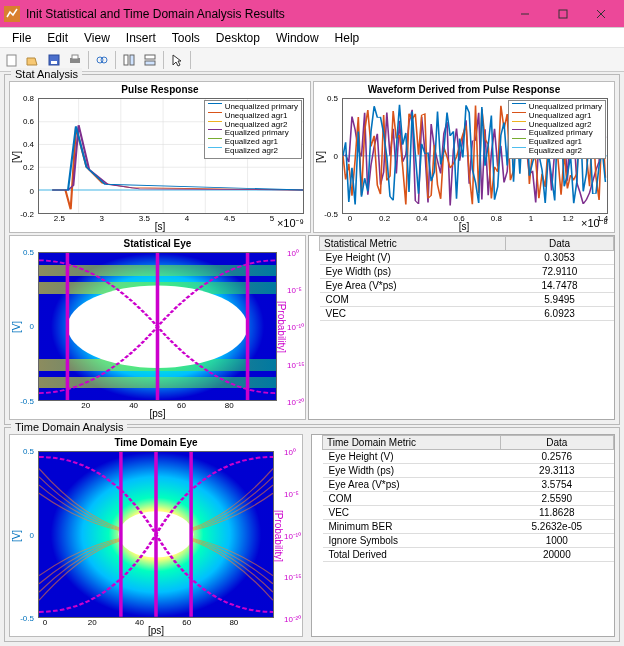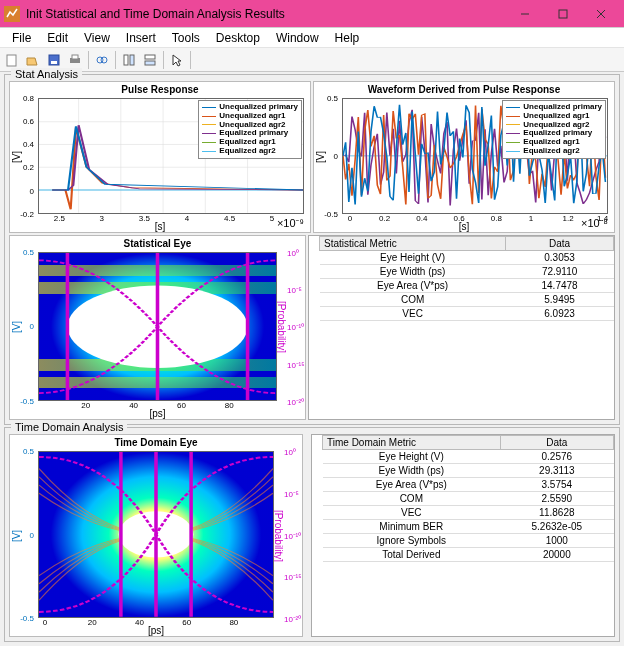--- a/index.html
+++ b/index.html
@@ -104,36 +104,36 @@
   }
   .xlabel { position:absolute; bottom:0; left:0; right:0; text-align:center; font-size:10px;}
   .xexp { position:absolute; bottom:2px; right:6px; font-size:11px;}
   .legend {
     position:absolute; top: 18px; right: 8px;
     background:#fff; border:1px solid #888;
     font-size:8px;
     padding: 2px 3px;
     line-height: 1.1;
   }
-  .legend div { display:flex; align-items:center; gap:3px;font-weight:bold; }
+  .legend div { display:flex; align-items:flex-start; gap:3px; }
   .legend .sw { width:14px; height:1px; }
   .yticks { position:absolute; left:0; top:16px; bottom:18px; width:26px;}
   .yticks span { position:absolute; right:2px; font-size:8px; transform: translateY(-50%);}
   .yticks-right { position:absolute; right:-6px; top:16px; bottom:18px; width:26px; color:#cc00cc;}
   .yticks-right span { position:absolute; left:2px; font-size:8px; transform: translateY(-50%);}
   .xticks { position:absolute; left:28px; right:6px; bottom:8px; height:10px;}
   .xticks span { position:absolute; font-size:8px; transform:translateX(-50%);}
   .table {
     background:#fff; border:1px solid #aaa;
     font-size:10px;
     padding-left:10px;
   }
   .table table { border-collapse:collapse; width:100%;}
   .table th { background:#eee; border:1px solid #bbb; padding:1px 4px; text-align:left; font-weight:normal; font-size:10px;}
-  .table td { border-bottom:1px solid #ddd; padding:1px 6px;text-align:center;}
+  .table td { border-bottom:1px solid #ddd; padding:1px 6px;}
   .table td.num { text-align:center; }
   .eye-bg {
     position:absolute; inset:0;
     background:
       linear-gradient(90deg, rgba(0,0,139,0.85) 0%, rgba(0,0,139,0.85) 100%),
       radial-gradient(ellipse 45% 50% at 50% 50%, #fff 0%, #fff 18%, #ffff00 30%, #00ff88 45%, #00bfff 70%, #0000aa 100%);
     background-blend-mode: screen;
   }
   .eye-bands { position:absolute; inset:0; }
   .eye-bands div { position:absolute; left:0; right:0; background:linear-gradient(90deg, rgba(255,255,0,0.55), rgba(0,220,120,0.55)); height:8%;}

